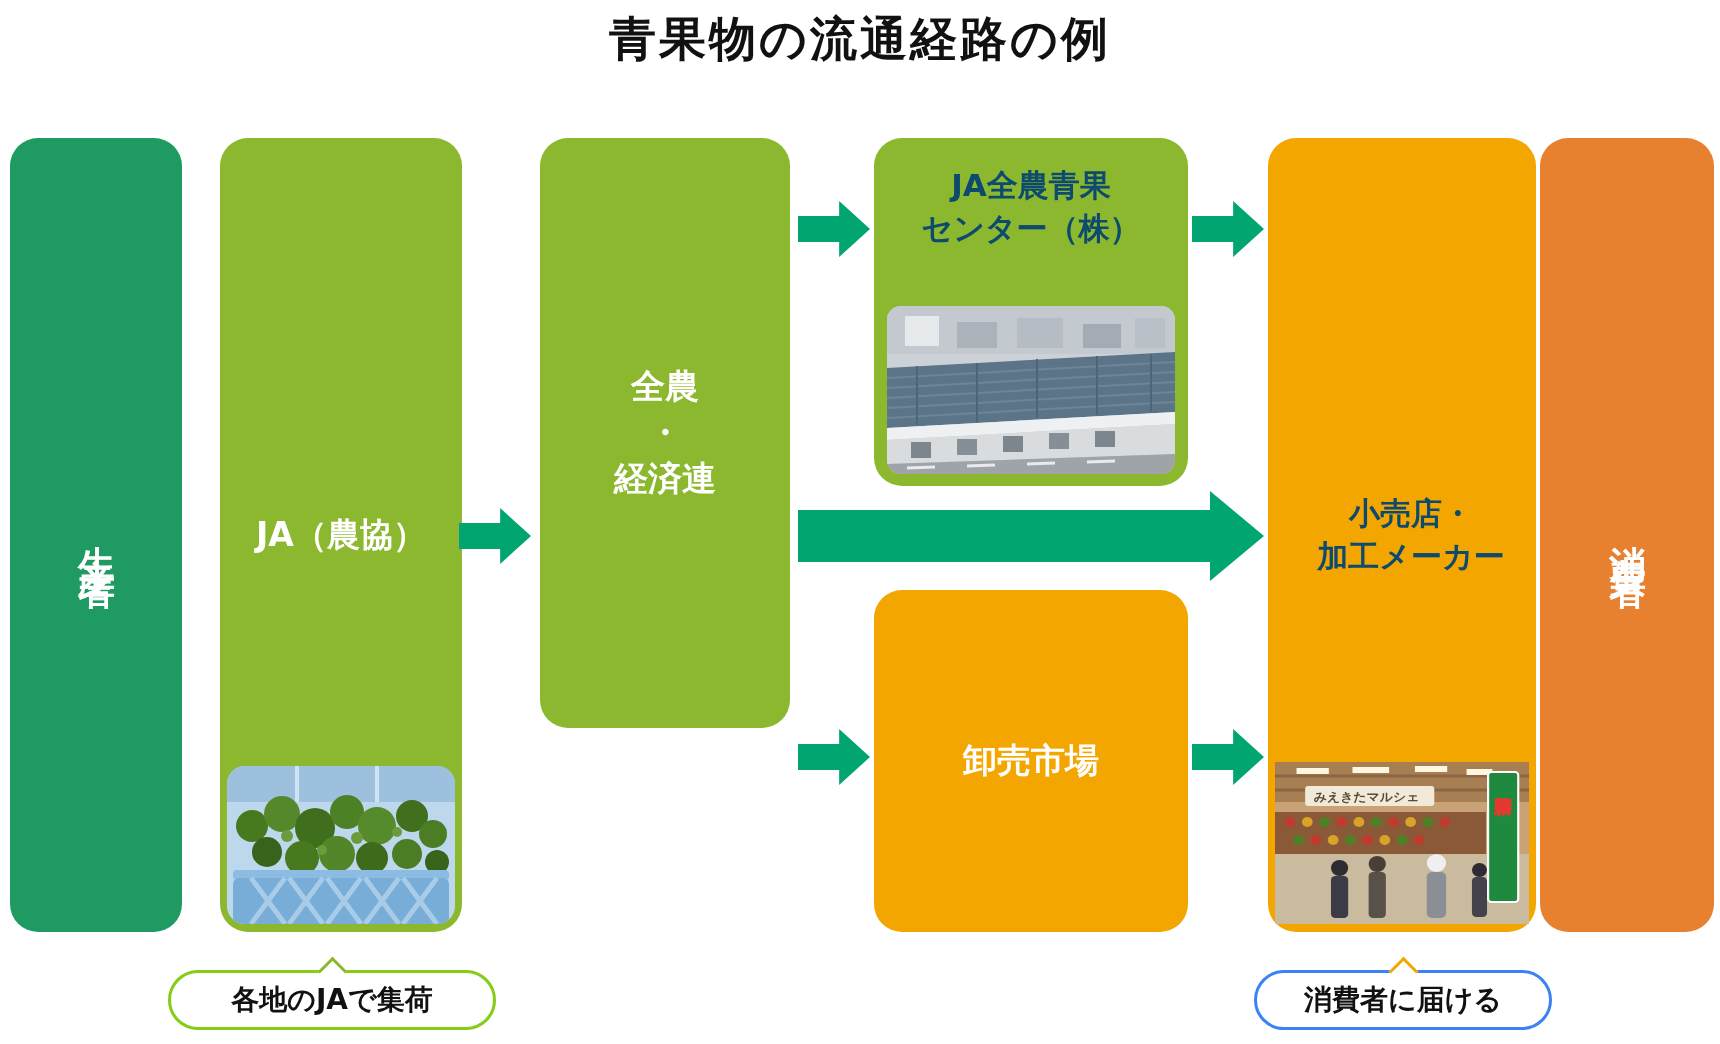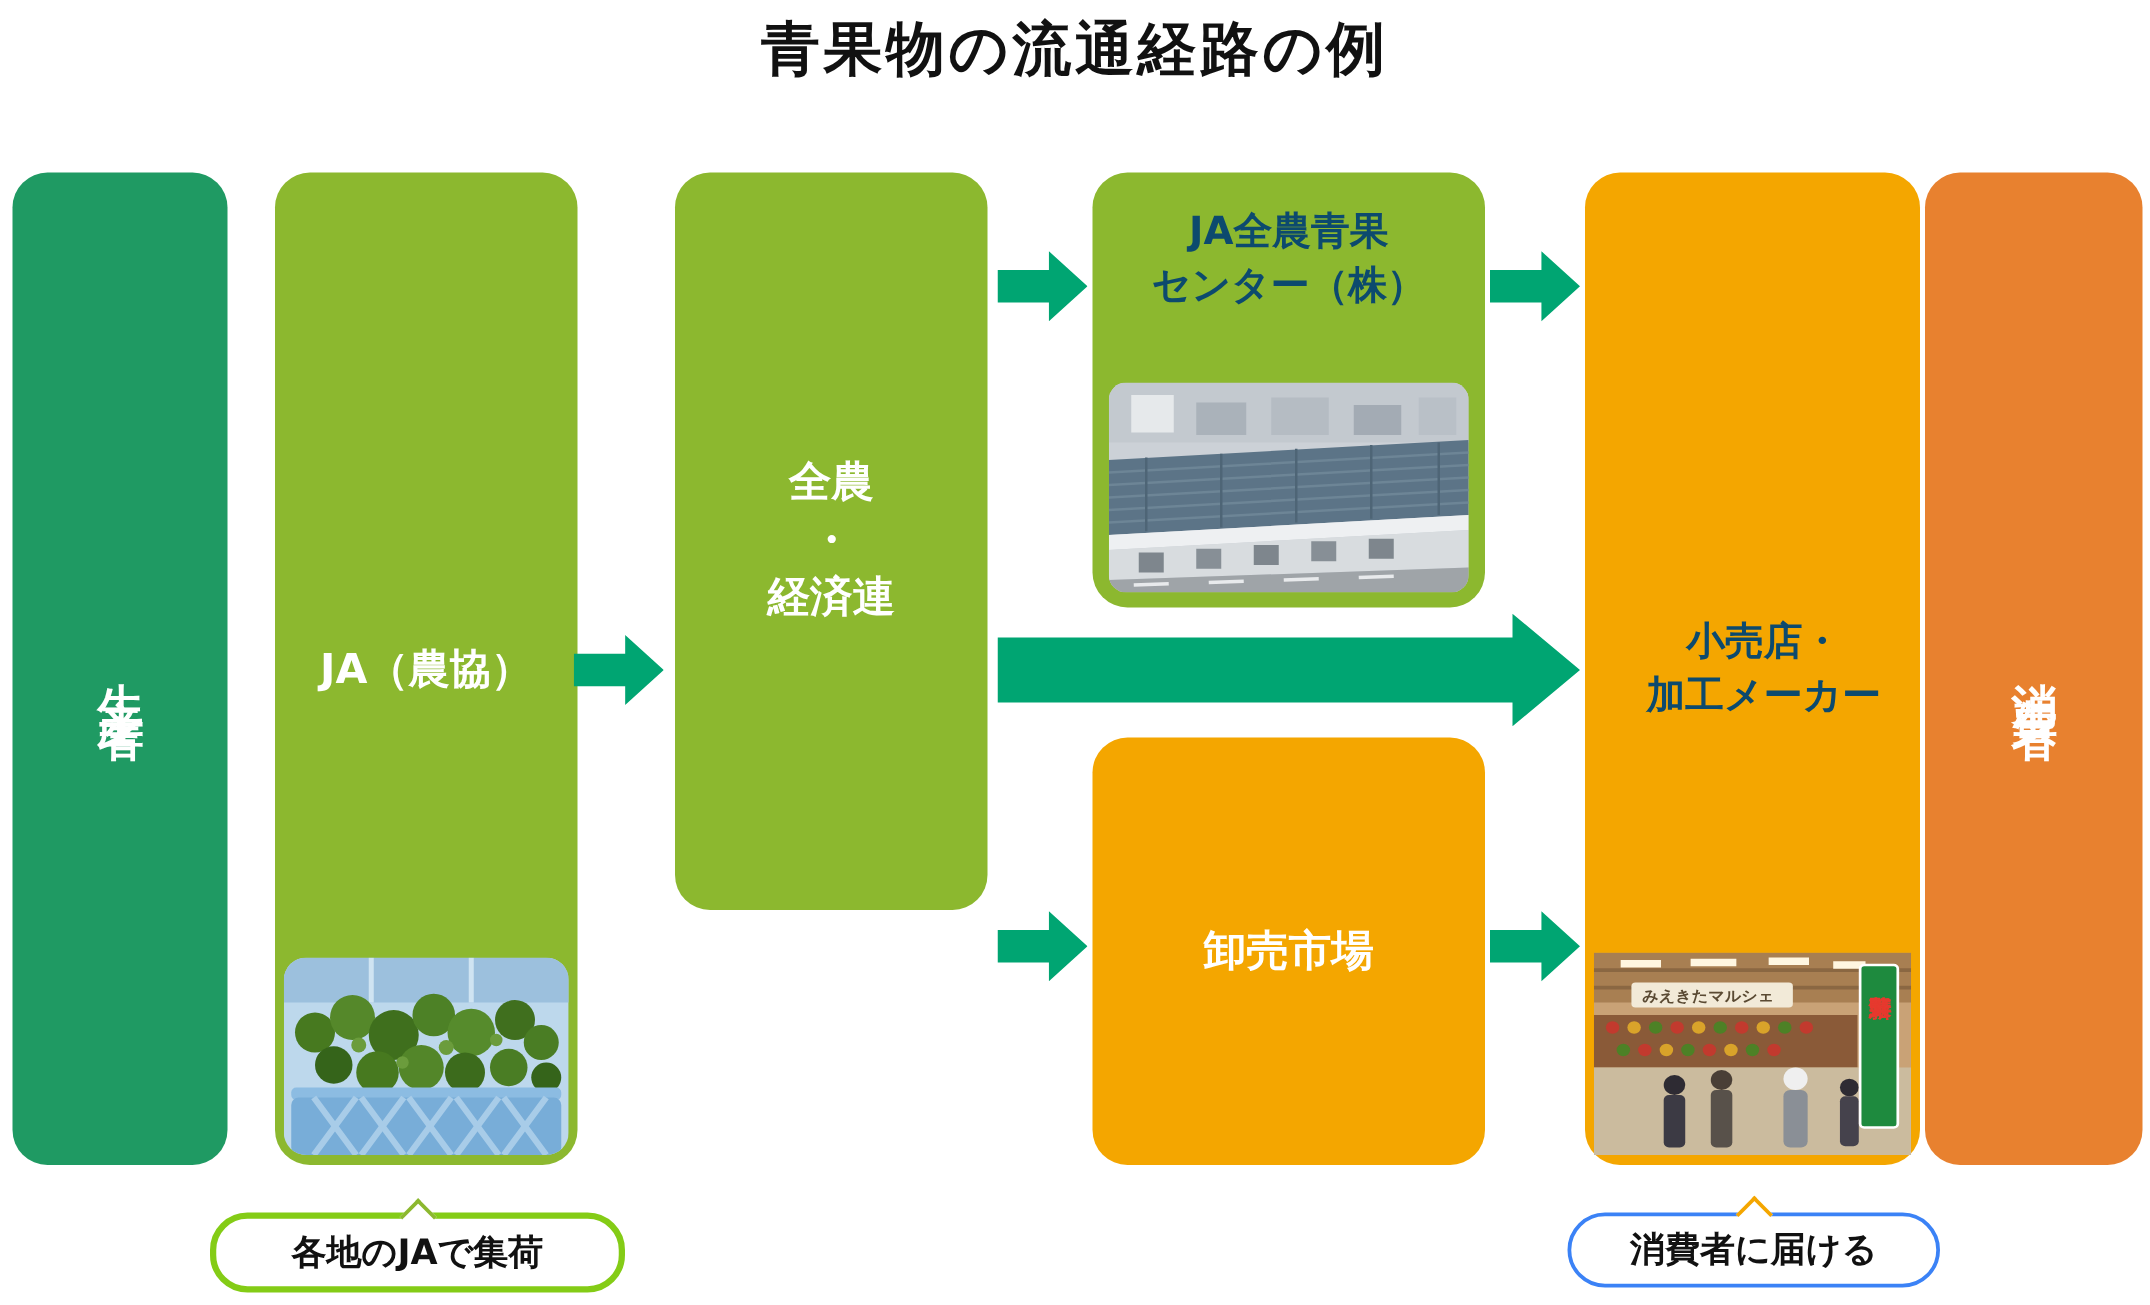--- a/index.html
+++ b/index.html
@@ -67,21 +67,21 @@
   }
   .callout .notch {
     position: absolute;
     top: -12px;
     left: 50%;
     margin-left: -10px;
     width: 18px; height: 18px;
     background: #ffffff;
     transform: rotate(45deg);
   }
-  .callout.green { border: 5px solid #84cc16; }
+  .callout.green { border: 3px solid #84cc16; }
   .callout.green .notch { border-top: 3px solid #8cb82f; border-left: 3px solid #8cb82f; }
   .callout.orange { border: 3px solid #3b82f6; }
   .callout.orange .notch { border-top: 3px solid #f4a600; border-left: 3px solid #f4a600; }
 </style>
 </head>
 <body>
 
 <div class="canvas">
 
   <h1 class="title">青果物の流通経路の例</h1>

